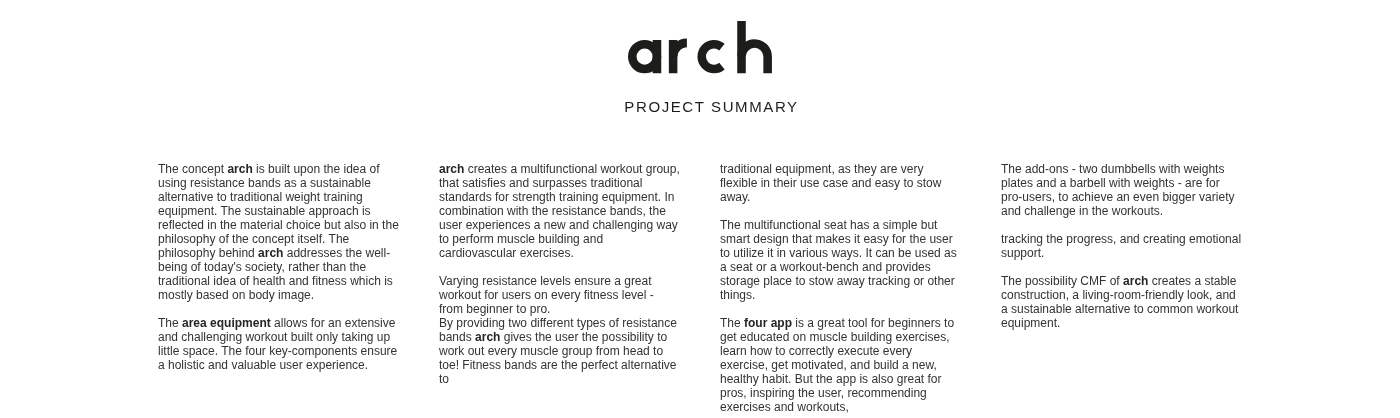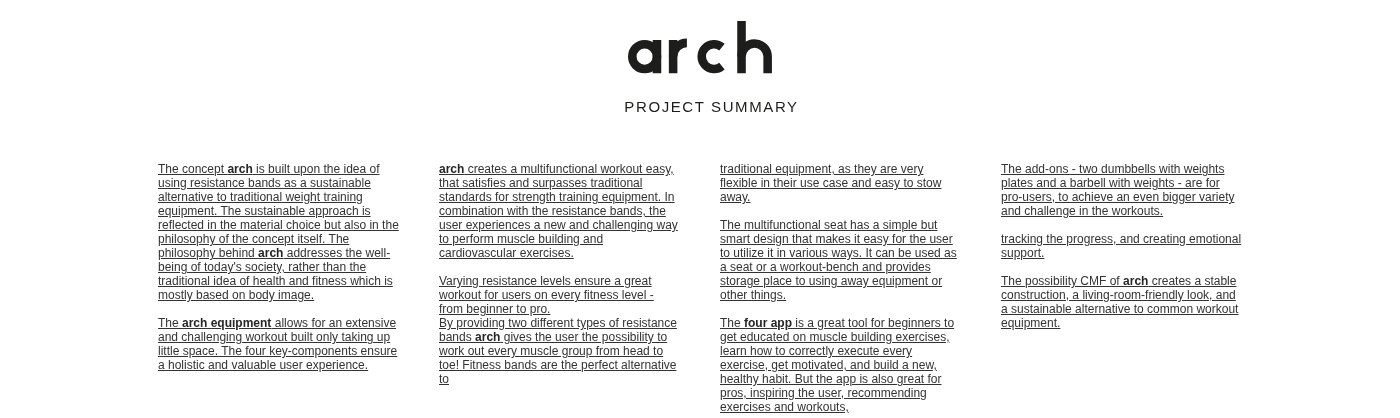--- a/index.html
+++ b/index.html
@@ -52,21 +52,20 @@
   }
   .col {
     width: 241px;
     font-size: 12px;
     line-height: 14px;
     color: #333333;
   }
   .col p {
     margin: 0 0 14px 0;
     white-space: pre-line;
-    text-decoration: underline;
   }
   .brand {
     font-weight: 700;
     color: #262626;
   }
   .sr-only {
     position: absolute;
     width: 1px;
     height: 1px;
     overflow: hidden;
@@ -96,30 +95,30 @@
         <line x1="119.5" y1="0" x2="119.5" y2="55"></line>
         <path d="M119.5 37.5 A13.75 13.75 0 0 1 147 37.5 L147 55"></path>
       </svg>
     </div>
     <div class="subtitle">PROJECT SUMMARY</div>
   </header>
 
   <main class="columns">
     <section class="col">
         <p><span>The concept </span><b class="brand">arch</b><span> is built upon the idea of using resistance bands as a sustainable alternative to traditional weight training equipment. The sustainable approach is reflected in the material choice but also in the philosophy of the concept itself. The philosophy behind </span><b class="brand">arch</b><span> addresses the well-being of today's society, rather than the traditional idea of health and fitness which is mostly based on body image.</span></p>
-        <p><span>The </span><b class="brand">arch equipment</b><span> allows for an extensive and challenging workout built only taking up little space. The four key-components ensure a holistic and valuable user experience.</span></p>
+        <p><span>The </span><b class="brand">area equipment</b><span> allows for an extensive and challenging workout built only taking up little space. The four key-components ensure a holistic and valuable user experience.</span></p>
       </section>
     <section class="col">
-        <p><b class="brand">arch</b><span> creates a multifunctional workout easy, that satisfies and surpasses traditional standards for strength training equipment. In combination with the resistance bands, the user experiences a new and challenging way to perform muscle building and cardiovascular exercises.</span></p>
+        <p><b class="brand">arch</b><span> creates a multifunctional workout group, that satisfies and surpasses traditional standards for strength training equipment. In combination with the resistance bands, the user experiences a new and challenging way to perform muscle building and cardiovascular exercises.</span></p>
         <p><span>Varying resistance levels ensure a great workout for users on every fitness level - from beginner to pro.
 By providing two different types of resistance bands </span><b class="brand">arch</b><span> gives the user the possibility to work out every muscle group from head to toe! Fitness bands are the perfect alternative to</span></p>
       </section>
     <section class="col">
         <p><span>traditional equipment, as they are very flexible in their use case and easy to stow away.</span></p>
-        <p><span>The multifunctional seat has a simple but smart design that makes it easy for the user to utilize it in various ways. It can be used as a seat or a workout-bench and provides storage place to using away equipment or other things.</span></p>
+        <p><span>The multifunctional seat has a simple but smart design that makes it easy for the user to utilize it in various ways. It can be used as a seat or a workout-bench and provides storage place to stow away tracking or other things.</span></p>
         <p><span>The </span><b class="brand">four app</b><span> is a great tool for beginners to get educated on muscle building exercises, learn how to correctly execute every exercise, get motivated, and build a new, healthy habit. But the app is also great for pros, inspiring the user, recommending exercises and workouts,</span></p>
       </section>
     <section class="col">
         <p><span>The add-ons - two dumbbells with weights plates and a barbell with weights - are for pro-users, to achieve an even bigger variety and challenge in the workouts.</span></p>
         <p><span>tracking the progress, and creating emotional support.</span></p>
         <p><span>The possibility CMF of </span><b class="brand">arch</b><span> creates a stable construction, a living-room-friendly look, and a sustainable alternative to common workout equipment.</span></p>
       </section>
   </main>
 
 </div>

